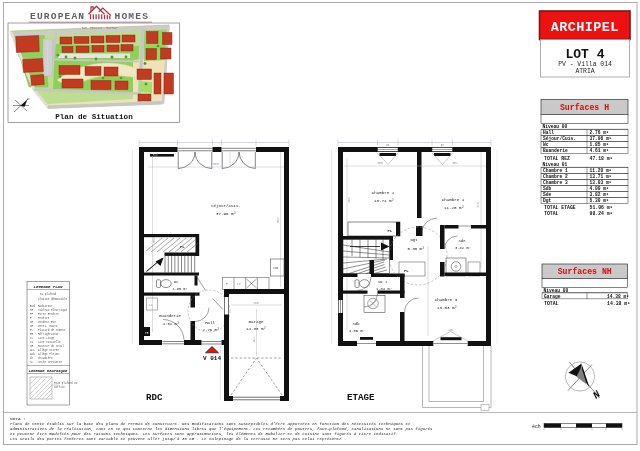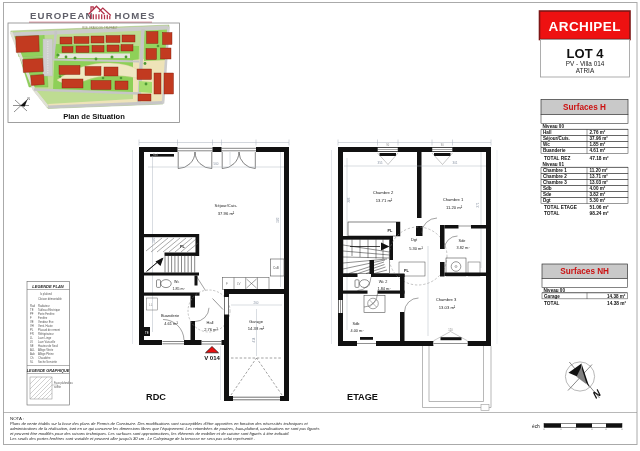--- a/index.html
+++ b/index.html
@@ -1,16 +1,16 @@
 <!DOCTYPE html>
 <html><head>
 <meta charset="utf-8">
 <style>
 html,body{margin:0;padding:0;background:#fff;}
-#page{position:relative;width:640px;height:451px;background:#ffffff;font-family:Liberation Sans, sans-serif;overflow:hidden;}
+#page{position:relative;width:640px;height:451px;background:#ffffff;font-family:Liberation Mono, monospace;overflow:hidden;}
 svg{position:absolute;top:0;left:0;}
 </style>
 </head>
 <body>
 <div id="page">
 <svg width="640" height="451" viewBox="0 0 640 451">
 
 <rect x="3.5" y="2.5" width="633.5" height="442" fill="none" stroke="#aaaaaa" stroke-width="1"></rect>
 
 <line x1="3.5" y1="412.5" x2="637" y2="412.5" stroke="#999" stroke-width="0.7"></line>

